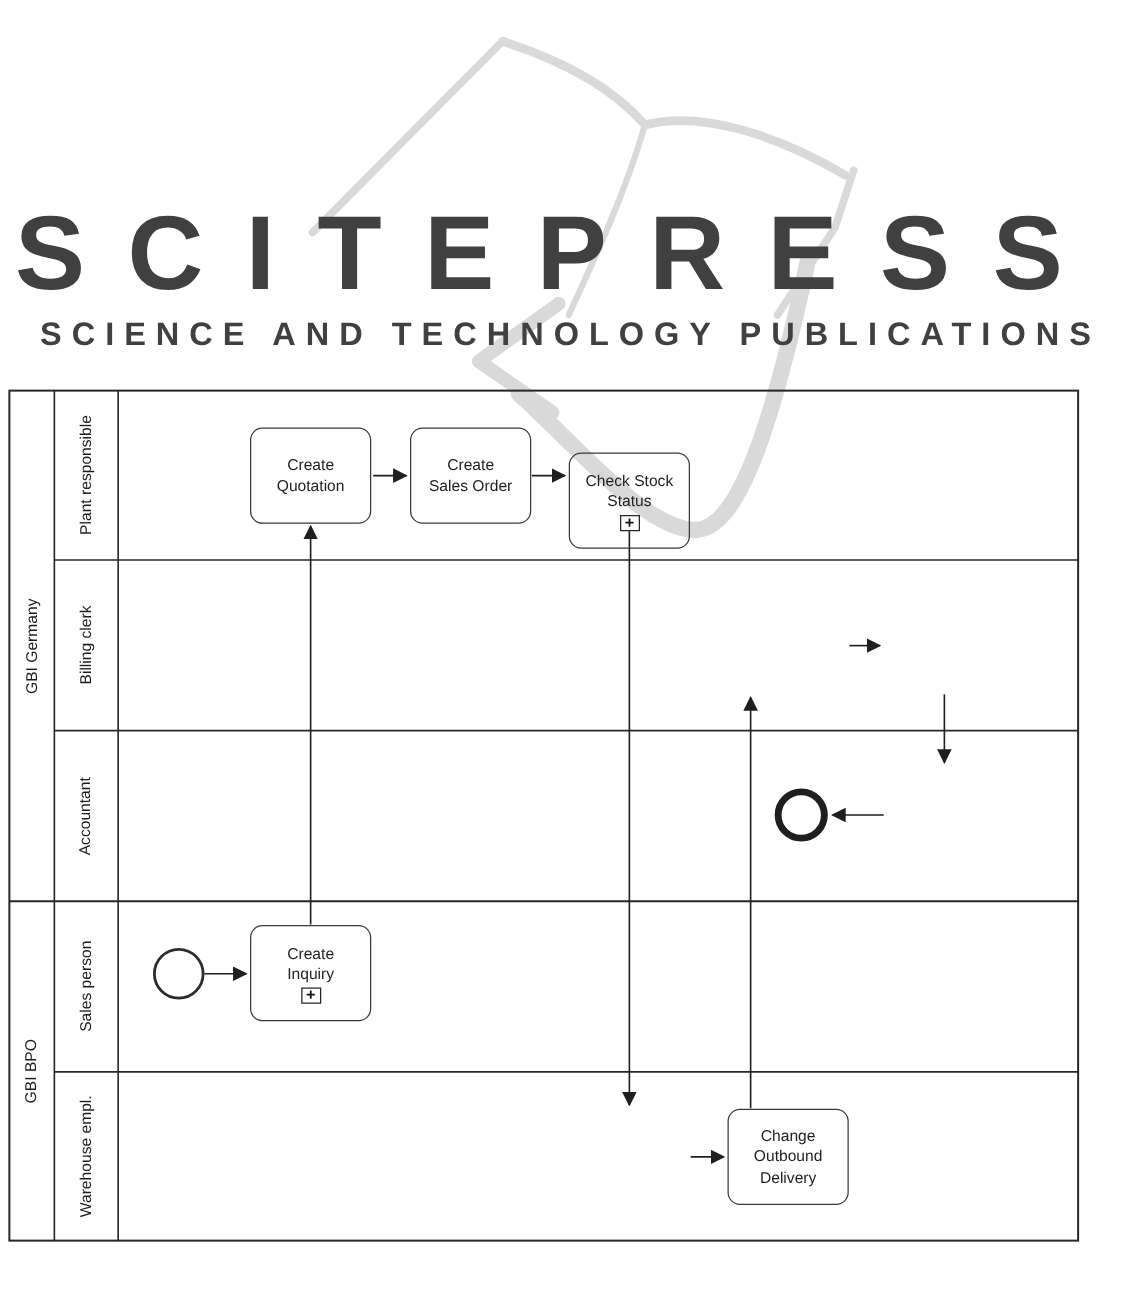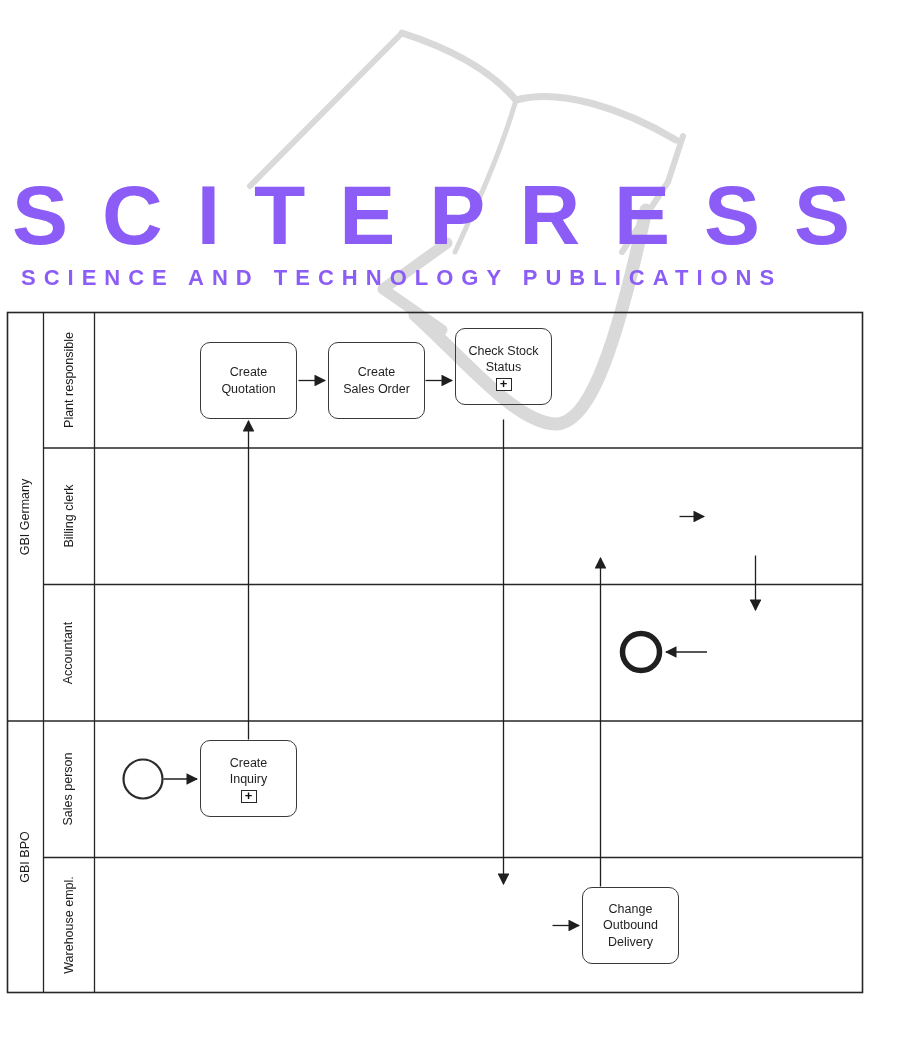--- a/index.html
+++ b/index.html
@@ -2,23 +2,23 @@
 <html><head>
 <meta charset="utf-8">
 <style>
   html,body{margin:0;padding:0;background:#ffffff;}
   .page{
     position:relative;width:901px;height:1042px;background:#ffffff;overflow:hidden;
     font-family:"Liberation Sans","DejaVu Sans",sans-serif;color:#1f1f1f;
   }
   svg{position:absolute;left:0;top:0;}
   
-  .wm-text{position:absolute;color:#8b5cf6;font-weight:bold;white-space:nowrap;line-height:1;user-select:none;margin-top:13px;}
+  .wm-text{position:absolute;color:#404040;font-weight:bold;white-space:nowrap;line-height:1;user-select:none;}
   .wm-brand{left:12px;top:160px;font-size:84px;letter-spacing:34px;}
-  .wm-tagline{left:21px;top:254px;font-size:22px;letter-spacing:8px;}
+  .wm-tagline{left:32px;top:254px;font-size:26px;letter-spacing:8px;}
   
   .vcell{position:absolute;display:flex;align-items:center;justify-content:center;}
   .vcell > span{transform:rotate(-90deg);white-space:nowrap;font-size:12.5px;color:#1c1c1c;}
   
   .task{
     position:absolute;width:97px;height:77px;box-sizing:border-box;
     border:1.4px solid #3a3a3a;border-radius:10px;background:transparent;
     display:flex;flex-direction:column;align-items:center;justify-content:center;
     text-align:center;font-size:12.5px;line-height:1.32;color:#1f1f1f;
   }
@@ -111,21 +111,21 @@
   </div>
 
   <div class="task" style="left:200px;top:342px">
     <div class="lbl">Create Quotation</div>
   </div>
 
   <div class="task" style="left:328px;top:342px">
     <div class="lbl">Create Sales Order</div>
   </div>
 
-  <div class="task" style="left:455px;top:328px">
+  <div class="task" style="left:455px;top:362px">
     <div class="lbl">Check Stock Status</div>
     <div class="sub-marker">+</div>
   </div>
 
 
 
 
   <div class="task" style="left:200px;top:740px">
     <div class="lbl">Create Inquiry</div>
     <div class="sub-marker">+</div>

